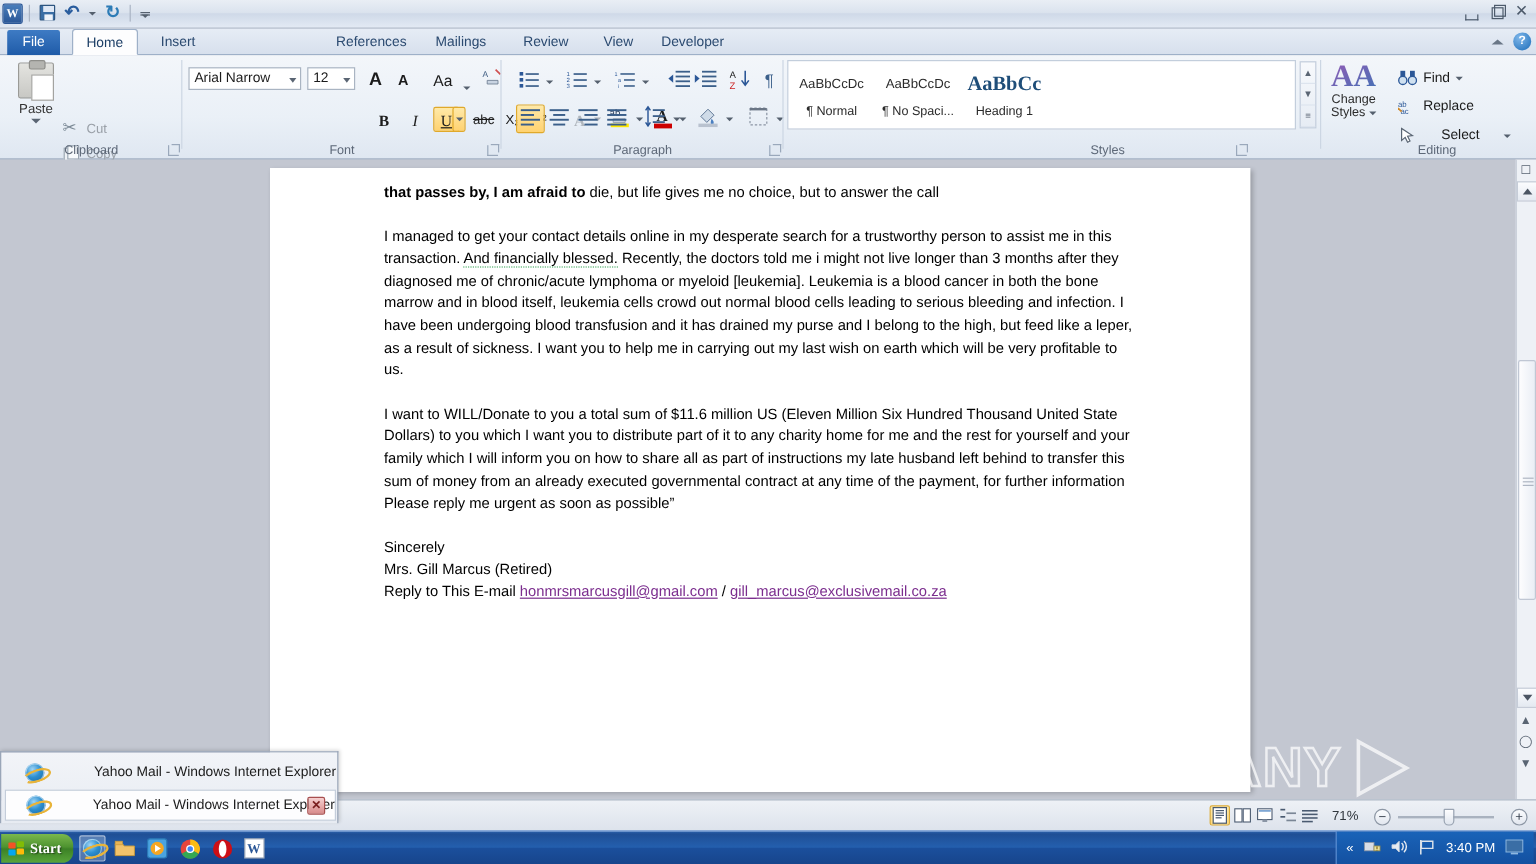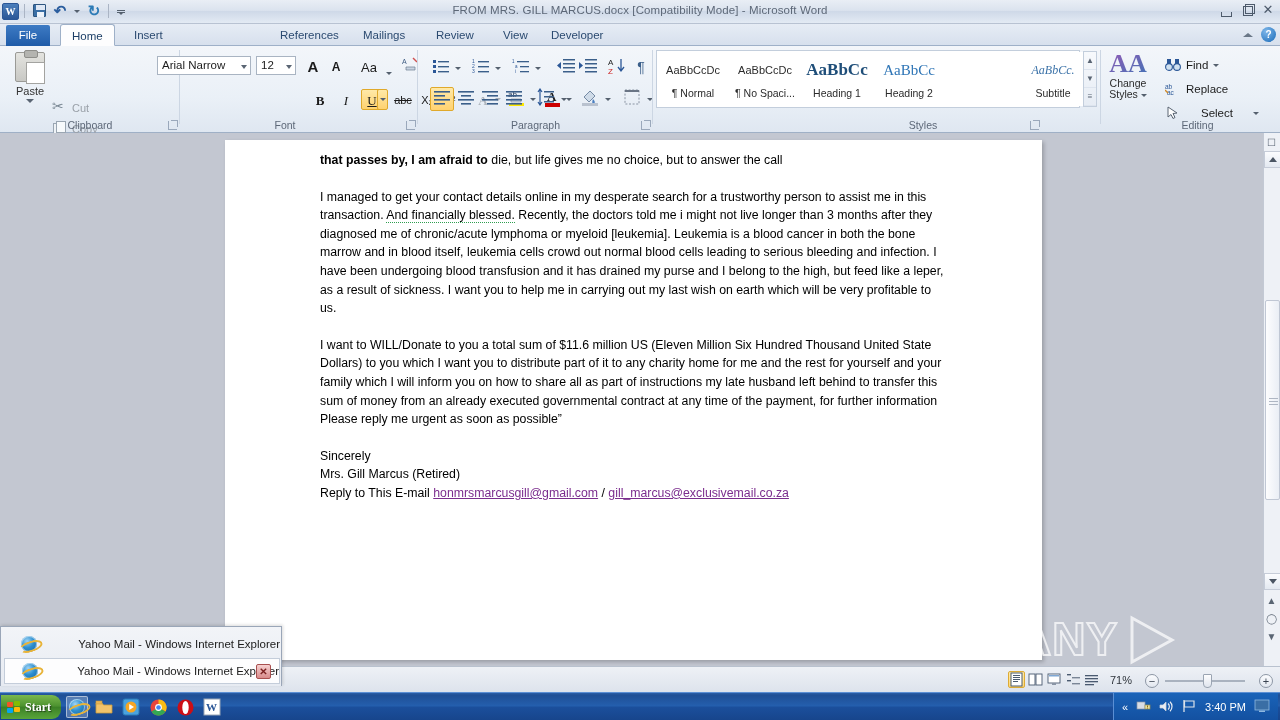--- a/index.html
+++ b/index.html
@@ -275,21 +275,20 @@
         </div>
       <div class="qsep"></div>
       <div class="qat-more">
         <div style="display:flex;flex-direction:column;gap:1px;">
           <span class="bar"></span>
             <span class="bar"></span>
         </div>
         <div class="tri-dn" style="margin-left:-8px;margin-top:4px;"></div>
       </div>
     </div>
-    <div class="titletext">FROM MRS. GILL MARCUS.docx [Compatibility Mode]  -  Microsoft Word</div>
     <div class="wincontrols">
       <div class="wc wc-min"></div>
       <div class="wc wc-res"></div>
       <div class="wc wc-close">✕</div>
     </div>
   </div>
 
   <div class="tabstrip">
     <div class="tab file" style="left:6px;width:44px;">File</div>
     <div class="tab active" style="left:60px;">Home</div>
@@ -301,21 +300,21 @@
     <div class="tab" style="left:492px;">View</div>
     <div class="tab" style="left:540px;">Developer</div>
     <div class="helparea">
       <div class="chev-up"></div>
       <div class="help-circ">?</div>
     </div>
   </div>
 
   <div class="ribbon">
 
-    <div class="grp" style="left:0;width:180px;">
+    <div class="grp" style="left:0;width:152px;">
       <div class="paste-btn">
         <div class="clipboard-ico"></div>
         <div class="paste-label">Paste</div>
         <div class="paste-arrow"></div>
       </div>
       <div class="cmd-row" style="left:52px;top:54px;">
         <span class="mini-ico ico-cut"></span>
         <span>Cut</span>
       </div>
       <div class="cmd-row" style="left:52px;top:75px;">
@@ -527,28 +526,20 @@
         <div class="prev" style="font-size:11px;color:#2b2b2b;">AaBbCcDc</div>
         <div class="nm">¶ Normal</div>
       </div>
       <div class="stylebox" style="left:77px;">
         <div class="prev" style="font-size:11px;color:#2b2b2b;">AaBbCcDc</div>
         <div class="nm">¶ No Spaci...</div>
       </div>
       <div class="stylebox" style="left:149px;">
         <div class="prev" style="font-family:'Liberation Serif',serif;font-weight:bold;font-size:17px;color:#1f4e79;">AaBbCс</div>
         <div class="nm">Heading 1</div>
-      </div>
-      <div class="stylebox" style="left:221px;">
-        <div class="prev" style="font-family:'Liberation Serif',serif;font-size:15px;color:#2e75b6;">AaBbCc</div>
-        <div class="nm">Heading 2</div>
-      </div>
-      <div class="stylebox" style="left:365px;">
-        <div class="prev" style="font-family:'Liberation Serif',serif;font-style:italic;font-size:12px;color:#3b72a8;">AaBbCc.</div>
-        <div class="nm">Subtitle</div>
       </div>
       <div class="gal-scroll" style="left:430px;">
         <div>▲</div>
         <div>▼</div>
         <div>≡</div>
       </div>
       <div class="chg-styles" style="left:451px;top:4px;">
         <div class="chg-A">AA</div>
         <div style="font-size:10.5px;color:#2b2b2b;line-height:11px;">Change<br>Styles <span class="tri-dn" style="display:inline-block;vertical-align:middle;"></span></div>
       </div>

